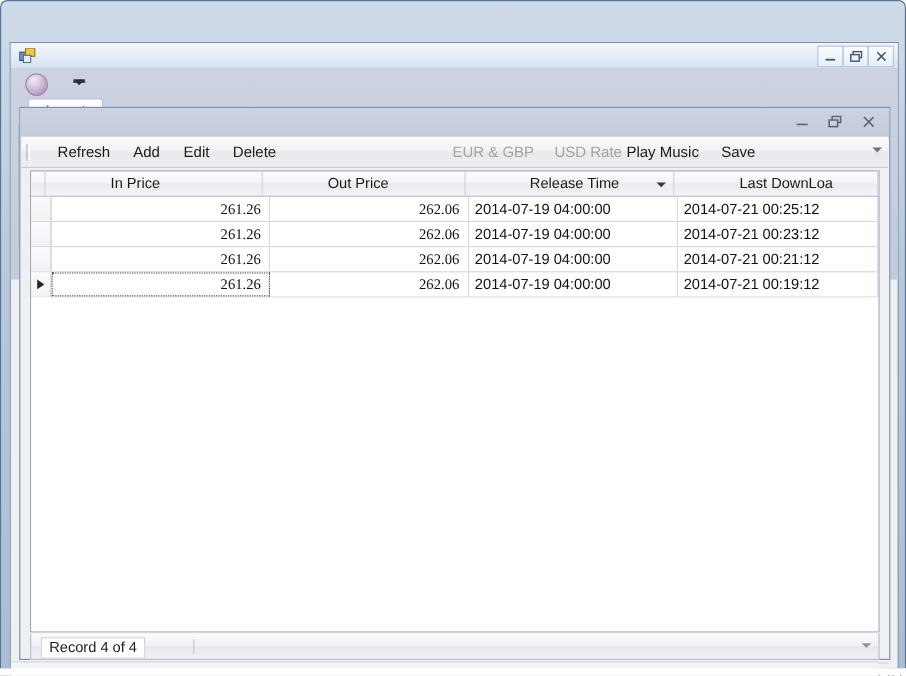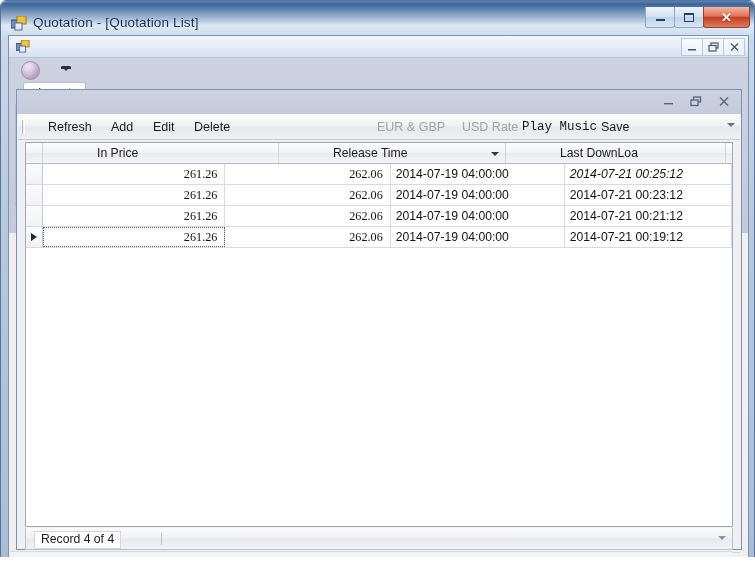--- a/index.html
+++ b/index.html
@@ -378,43 +378,20 @@
     position: absolute; left: 0; top: 557px;
     width: 755px; height: 6px;
     background: #ffffff;
   }
 </style>
 </head>
 <body>
 
 <div id="app-window">
 
-  <div id="titlebar">
-    <div class="tb-inner">
-      <span class="tb-icon">
-        <svg width="16" height="15" viewBox="0 0 16 15">
-          <rect x="0" y="4" width="9" height="8" fill="#6c8fc0" stroke="#2f4a74" stroke-width="1"></rect>
-          <rect x="6" y="0" width="9" height="8" fill="#f3c33e" stroke="#9a7512" stroke-width="1"></rect>
-          <rect x="4" y="7" width="7" height="7" fill="#e8eef7" stroke="#4a6b9c" stroke-width="1"></rect>
-        </svg>
-      </span>
-      <span class="tb-title">Quotation - [Quotation List]</span>
-      <div class="tb-buttons">
-        <div class="tb-btn">
-          <i class="glyph-min"></i>
-        </div>
-        <div class="tb-btn">
-          <i class="glyph-max"></i>
-        </div>
-        <div class="tb-btn close">
-          <span class="glyph-close">✕</span>
-        </div>
-      </div>
-    </div>
-  </div>
 
   <div id="client">
 
     <div id="inner-caption">
       <span class="ic-icon">
         <svg width="14" height="13" viewBox="0 0 16 15">
           <rect x="0" y="4" width="9" height="8" fill="#6c8fc0" stroke="#2f4a74" stroke-width="1"></rect>
           <rect x="6" y="0" width="9" height="8" fill="#f3c33e" stroke="#9a7512" stroke-width="1"></rect>
           <rect x="4" y="7" width="7" height="7" fill="#e8eef7" stroke="#4a6b9c" stroke-width="1"></rect>
         </svg>
@@ -515,46 +492,49 @@
       </div>
 
       <div id="toolstrip">
         <span class="grip"></span>
         <span class="tsbtn" style="left:27px;">Refresh</span>
         <span class="tsbtn" style="left:90px;">Add</span>
         <span class="tsbtn" style="left:132px;">Edit</span>
         <span class="tsbtn" style="left:173px;">Delete</span>
         <span class="tsbtn disabled" style="left:356px;">EUR &amp; GBP</span>
         <span class="tsbtn disabled" style="left:441px;">USD Rate</span>
-        <span class="tsbtn" style="left:501px;font-family:Liberation Mono, monospace;">Play Music</span>
+        <span class="tsbtn" style="left:501px;">Play Music</span>
         <span class="tsbtn" style="left:580px;">Save</span>
         <span class="ts-overflow"></span>
       </div>
 
       <div id="grid-wrap">
         <div class="grid-header">
           <div class="gh-cell rowsel"></div>
           <div class="gh-cell" style="width:188px;">
             <span>In Price</span>
           </div>
+          <div class="gh-cell" style="width:170px;">
+            <span>Out Price</span>
+          </div>
           <div class="gh-cell" style="width:179px;">
             <span>Release Time</span>
             <span class="sort-arrow"></span>
           </div>
           <div class="gh-cell" style="width:172px;">
             <span>Last DownLoa</span>
           </div>
         </div>
 
         <div class="grid-row">
           <div class="gr-cell rowsel"></div>
           <div class="gr-cell num" style="width:188px;">261.26</div>
           <div class="gr-cell num" style="width:170px;">262.06</div>
           <div class="gr-cell" style="width:179px;">2014-07-19 04:00:00</div>
-          <div class="gr-cell" style="width:172px;font-style:italic;">2014-07-21 00:25:12</div>
+          <div class="gr-cell" style="width:172px;">2014-07-21 00:25:12</div>
         </div>
 
         <div class="grid-row">
           <div class="gr-cell rowsel"></div>
           <div class="gr-cell num" style="width:188px;">261.26</div>
           <div class="gr-cell num" style="width:170px;">262.06</div>
           <div class="gr-cell" style="width:179px;">2014-07-19 04:00:00</div>
           <div class="gr-cell" style="width:172px;">2014-07-21 00:23:12</div>
         </div>
 

